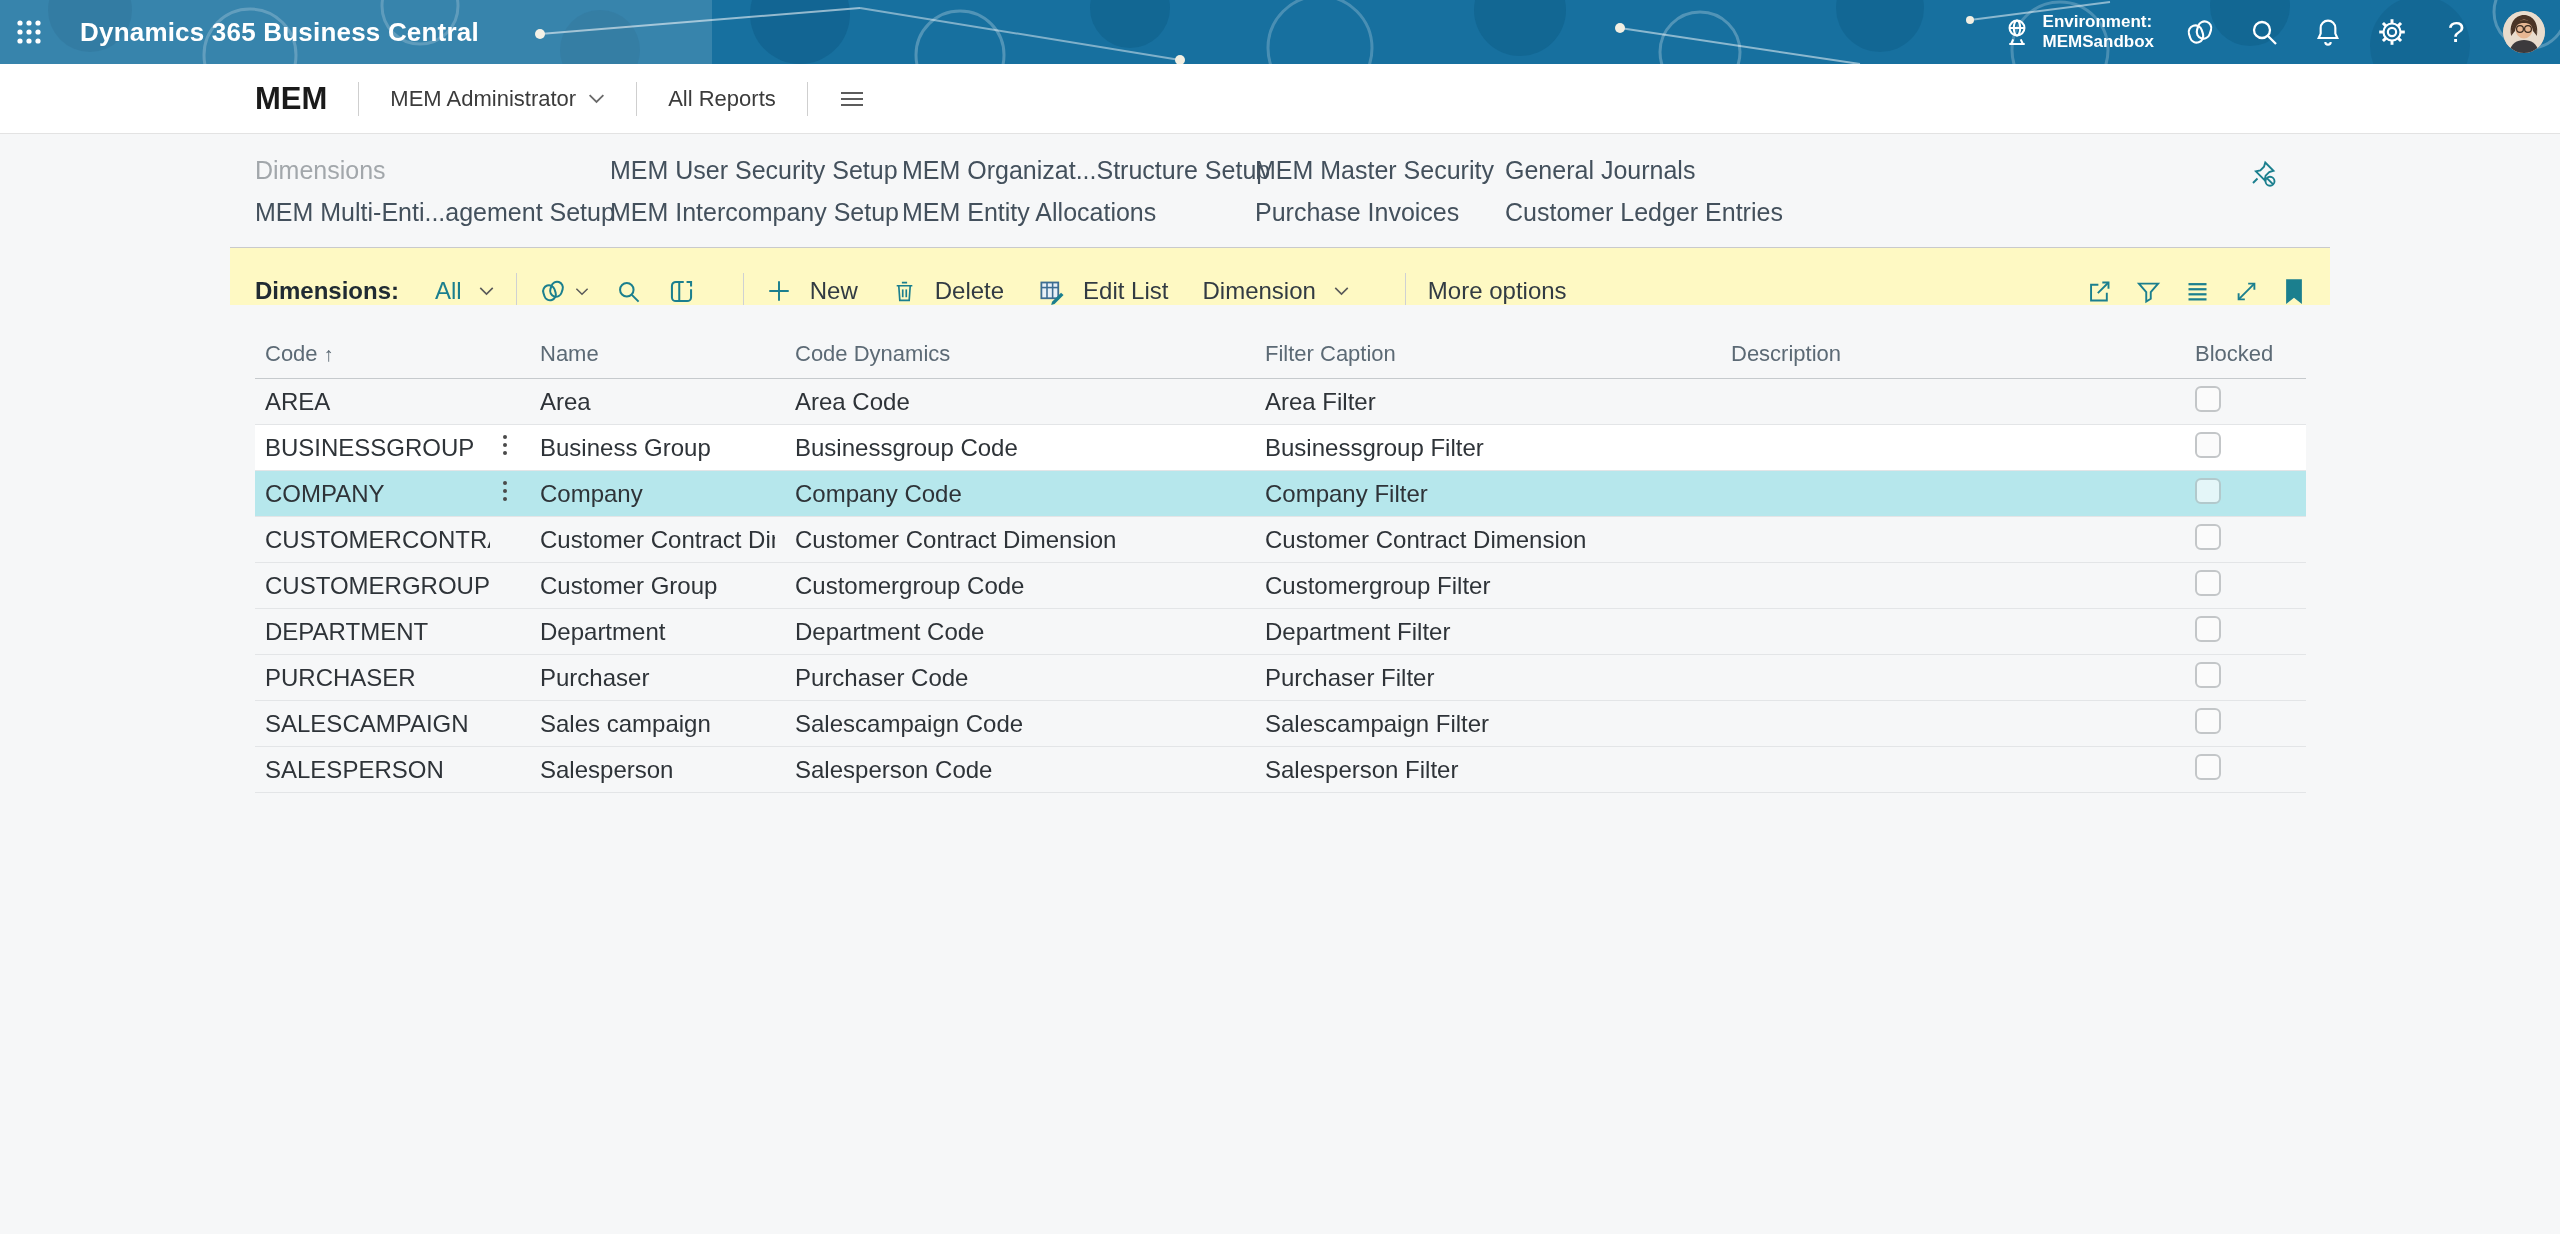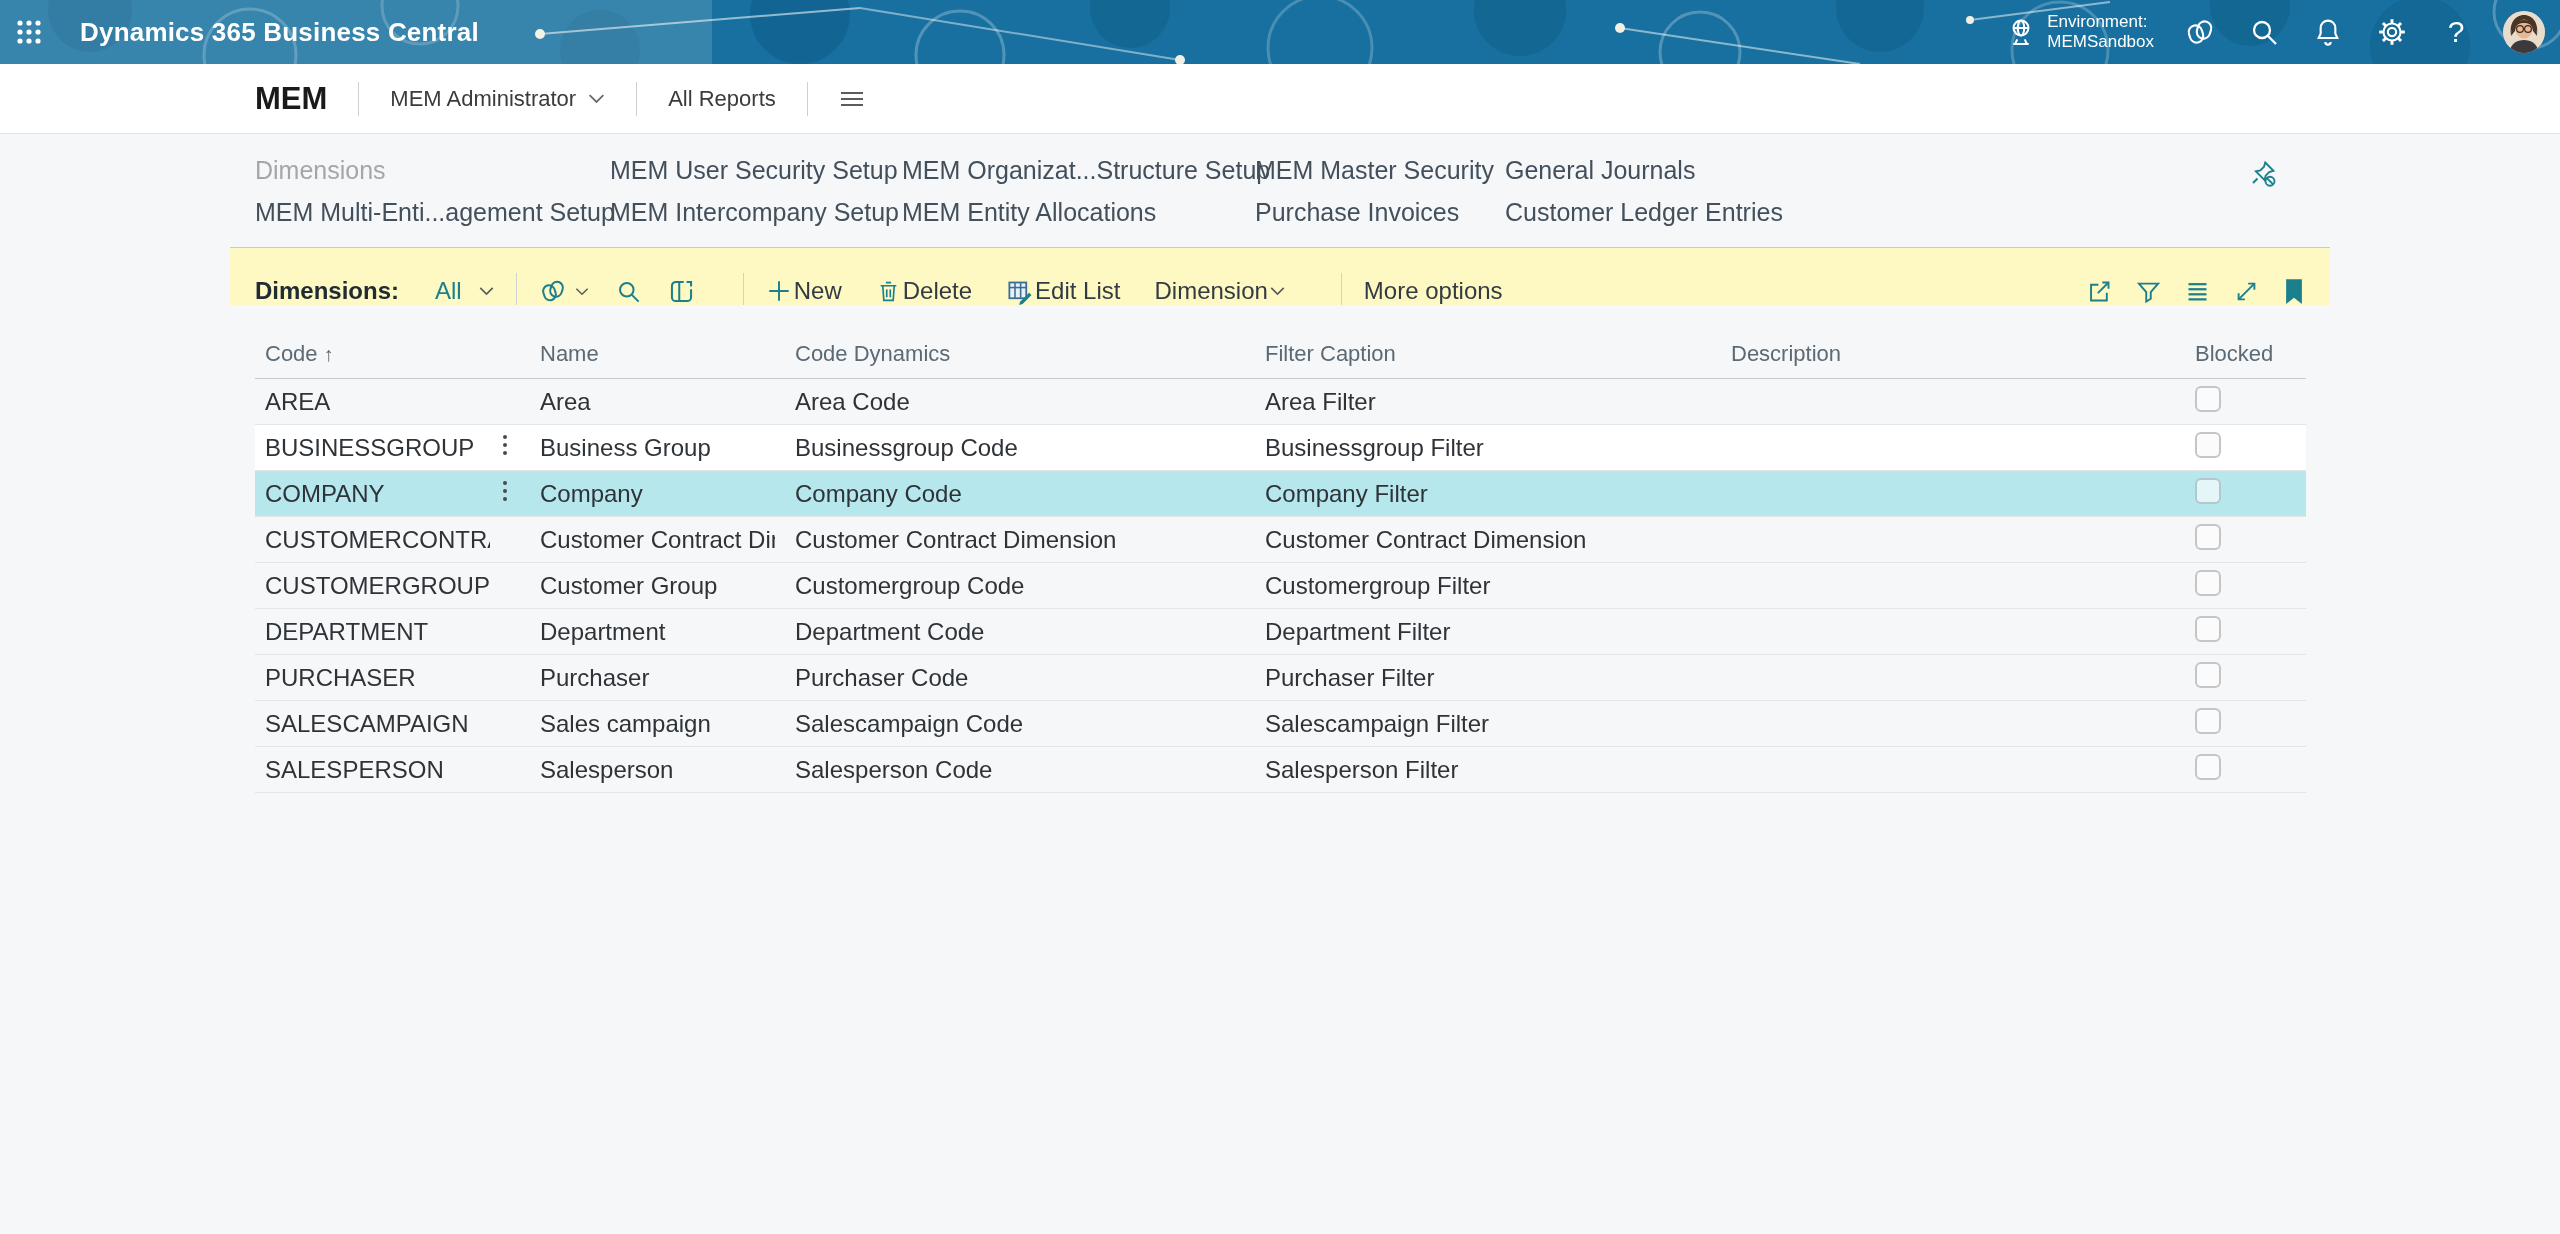--- a/index.html
+++ b/index.html
@@ -12,21 +12,21 @@
   .topbar-deco { position:absolute; inset:0; pointer-events:none; }
   .topbar-lightpane { position:absolute; left:0; top:0; width:712px; height:64px;
     background:rgba(255,255,255,0.14); }
   .topbar-content { position:relative; z-index:2; display:flex; align-items:center;
     width:100%; height:100%; }
   .waffle { width:58px; height:64px; display:flex; align-items:center; justify-content:center; cursor:pointer; }
   .topbar-title { font-size:26px; font-weight:600; letter-spacing:0.2px; margin-left:22px; }
   .topbar-right { margin-left:auto; display:flex; align-items:center; height:100%; }
   .tb-item { height:100%; display:flex; align-items:center; justify-content:center; cursor:pointer; }
   .env { display:flex; align-items:center; gap:10px; padding:0 14px; }
-  .env-text { font-size:17px; line-height:20px; font-weight:400; }
+  .env-text { font-size:17px; line-height:20px; font-weight:700; }
   .tb-icon { width:64px; }
   .help-q { font-size:30px; font-weight:400; }
   .avatar-wrap { width:72px; }
   .avatar { width:42px; height:42px; border-radius:50%; overflow:hidden; background:#d9c6b8; }
 
   
   .navband { height:70px; background:#ffffff; border-bottom:1px solid #e3e3e3;
     display:flex; align-items:center; padding-left:255px; }
   .brand { font-size:31px; font-weight:700; color:#1a1a1a; cursor:pointer; }
   .nav-divider { width:1px; height:34px; background:#cfcfcf; margin:0 31px; }
@@ -43,21 +43,21 @@
   .qlink { font-size:25px; color:#43505c; text-decoration:none; cursor:pointer; white-space:nowrap; }
   .qlink.disabled { color:#a2a7ab; cursor:default; }
   .pin-btn { position:absolute; top:24px; right:52px; cursor:pointer; }
 
   
   .toolbar { height:58px; border-top:1px solid #c9cacc; background:#fef9c3;
     display:flex; align-items:flex-end; padding-left:25px; font-size:24px; color:#323b43; }
   .tbar-caption { font-weight:700; color:#202b33; margin-right:36px; }
   .tbar-filter { color:#1b7f8e; display:flex; align-items:center; gap:17px; cursor:pointer; font-weight:400; }
   .tbar-sep { width:1px; height:32px; background:#cfd1d3; margin:0 22px; }
-  .tbar-btn { display:flex; align-items:center; gap:2px; cursor:pointer; margin-right:34px; white-space:nowrap; }
+  .tbar-btn { display:flex; align-items:center; gap:18px; cursor:pointer; margin-right:34px; white-space:nowrap; }
   .tbar-btn:last-child { margin-right:0; }
   .tbar-iconbtn { cursor:pointer; display:flex; align-items:center; margin-right:26px; }
   .tbar-right { margin-left:auto; display:flex; align-items:center; gap:22px; padding-right:24px; }
   .tbar-right .tbar-iconbtn { margin-right:0; }
 
   
   .grid { margin-left:25px; width:2051px; margin-top:24px; }
   .thead, .trow { display:grid; grid-template-columns:235px 30px 255px 470px 466px 462px 133px; align-items:center; }
   .thead { height:50px; border-bottom:1px solid #c6cacd; font-size:22px; color:#5c6a75; }
   .thead .cell { cursor:pointer; }

